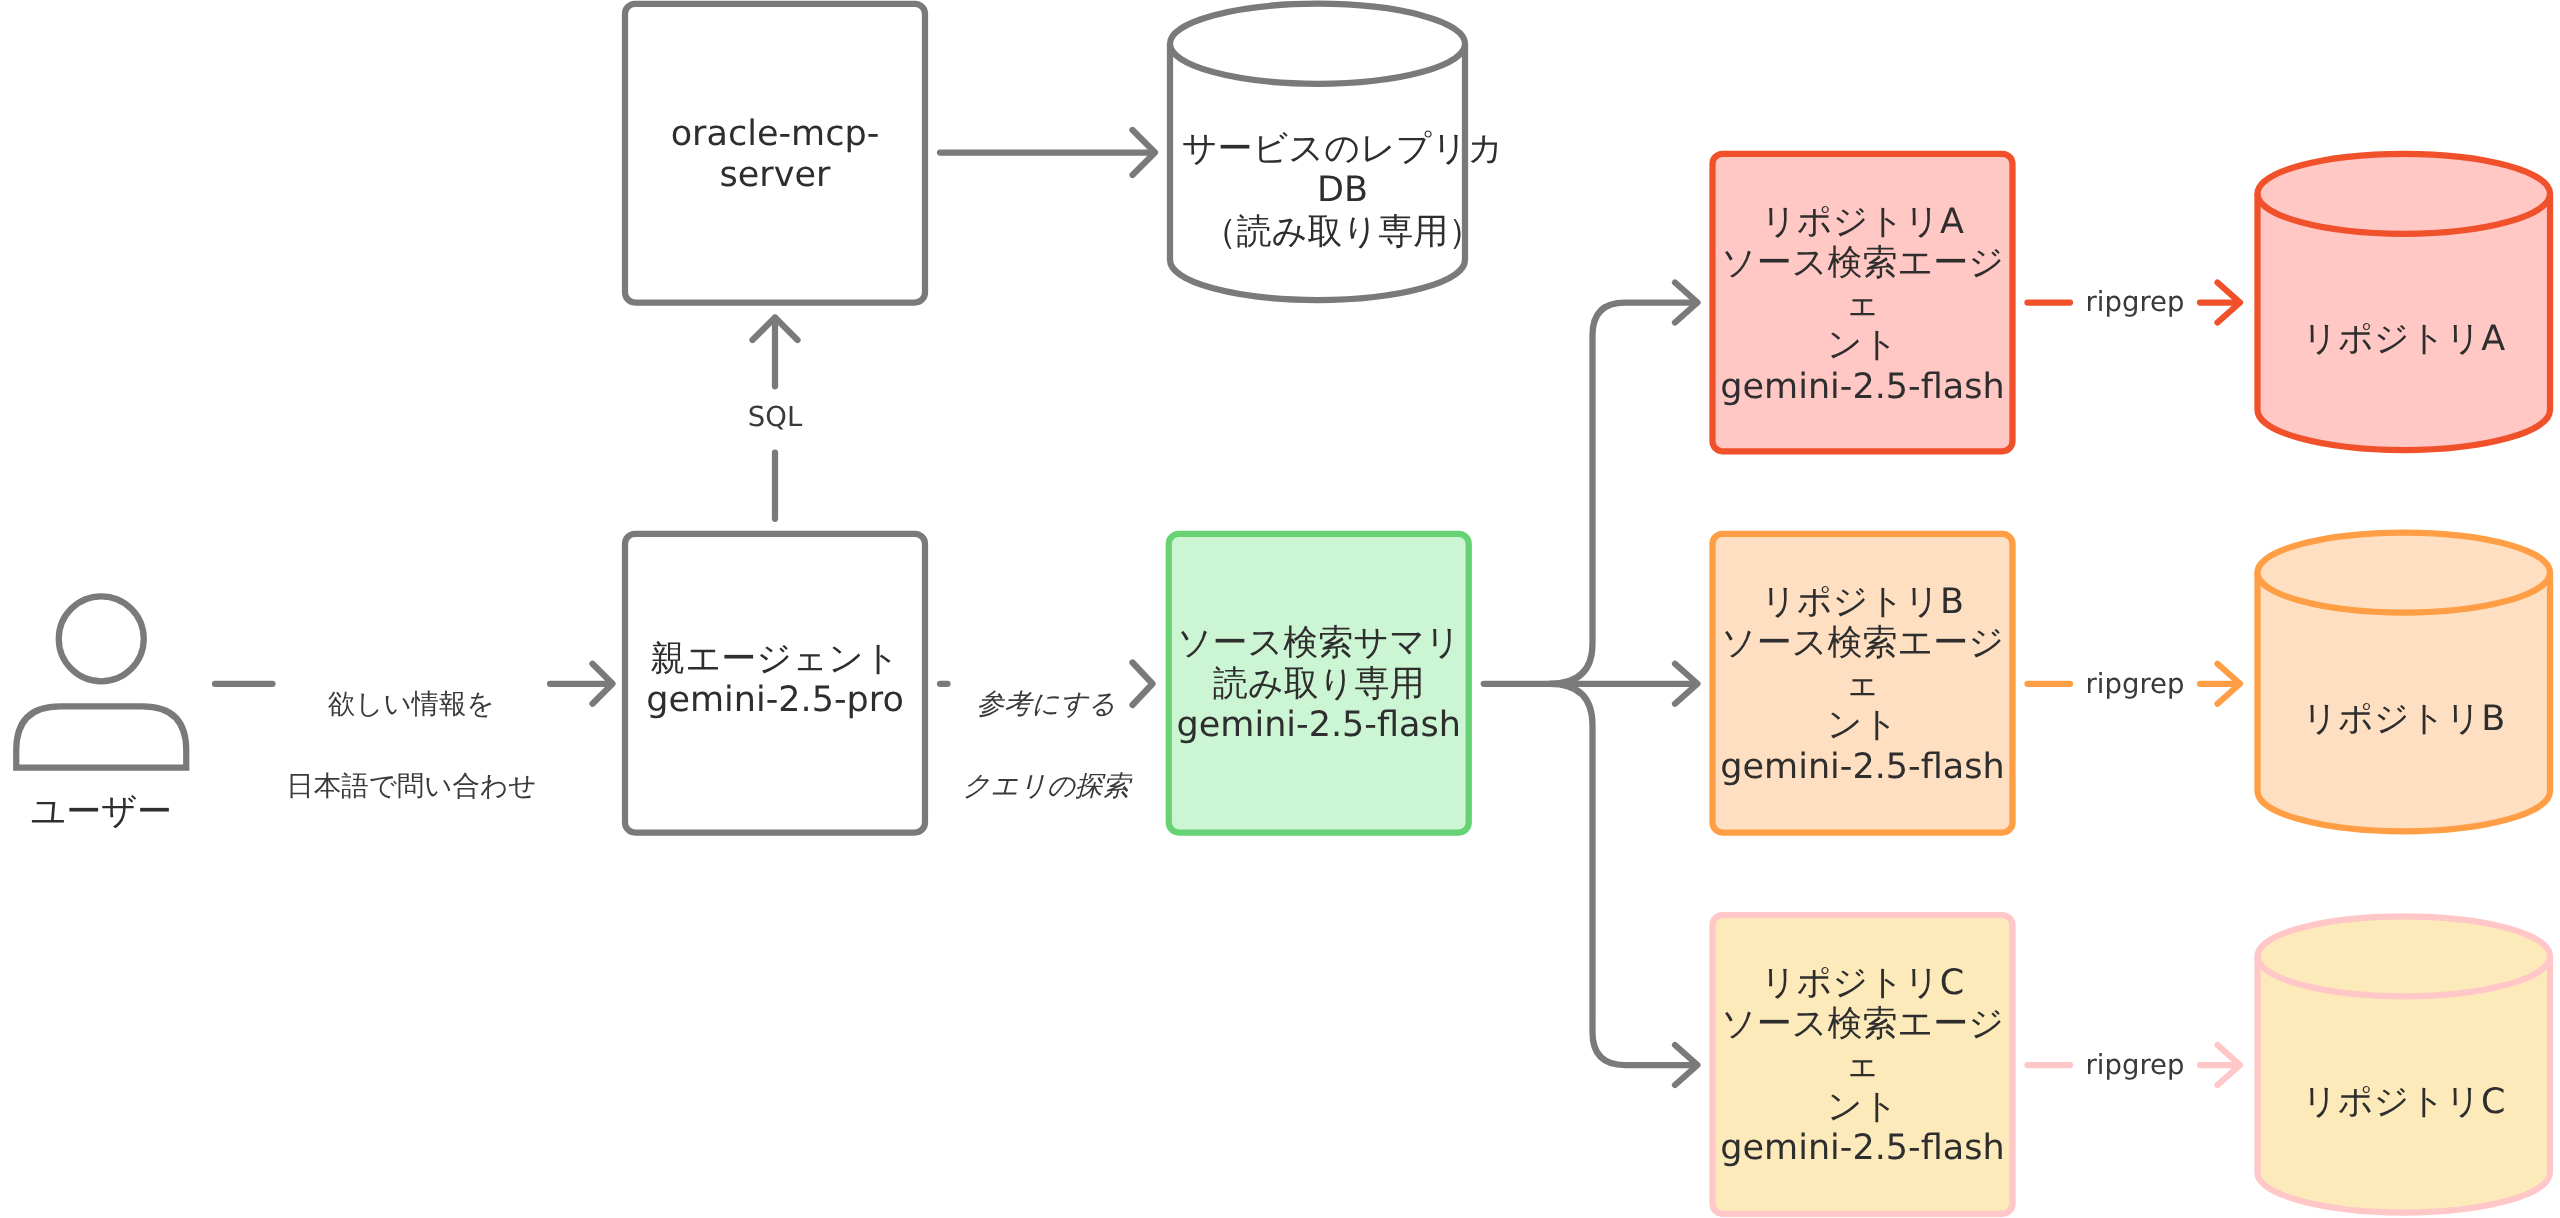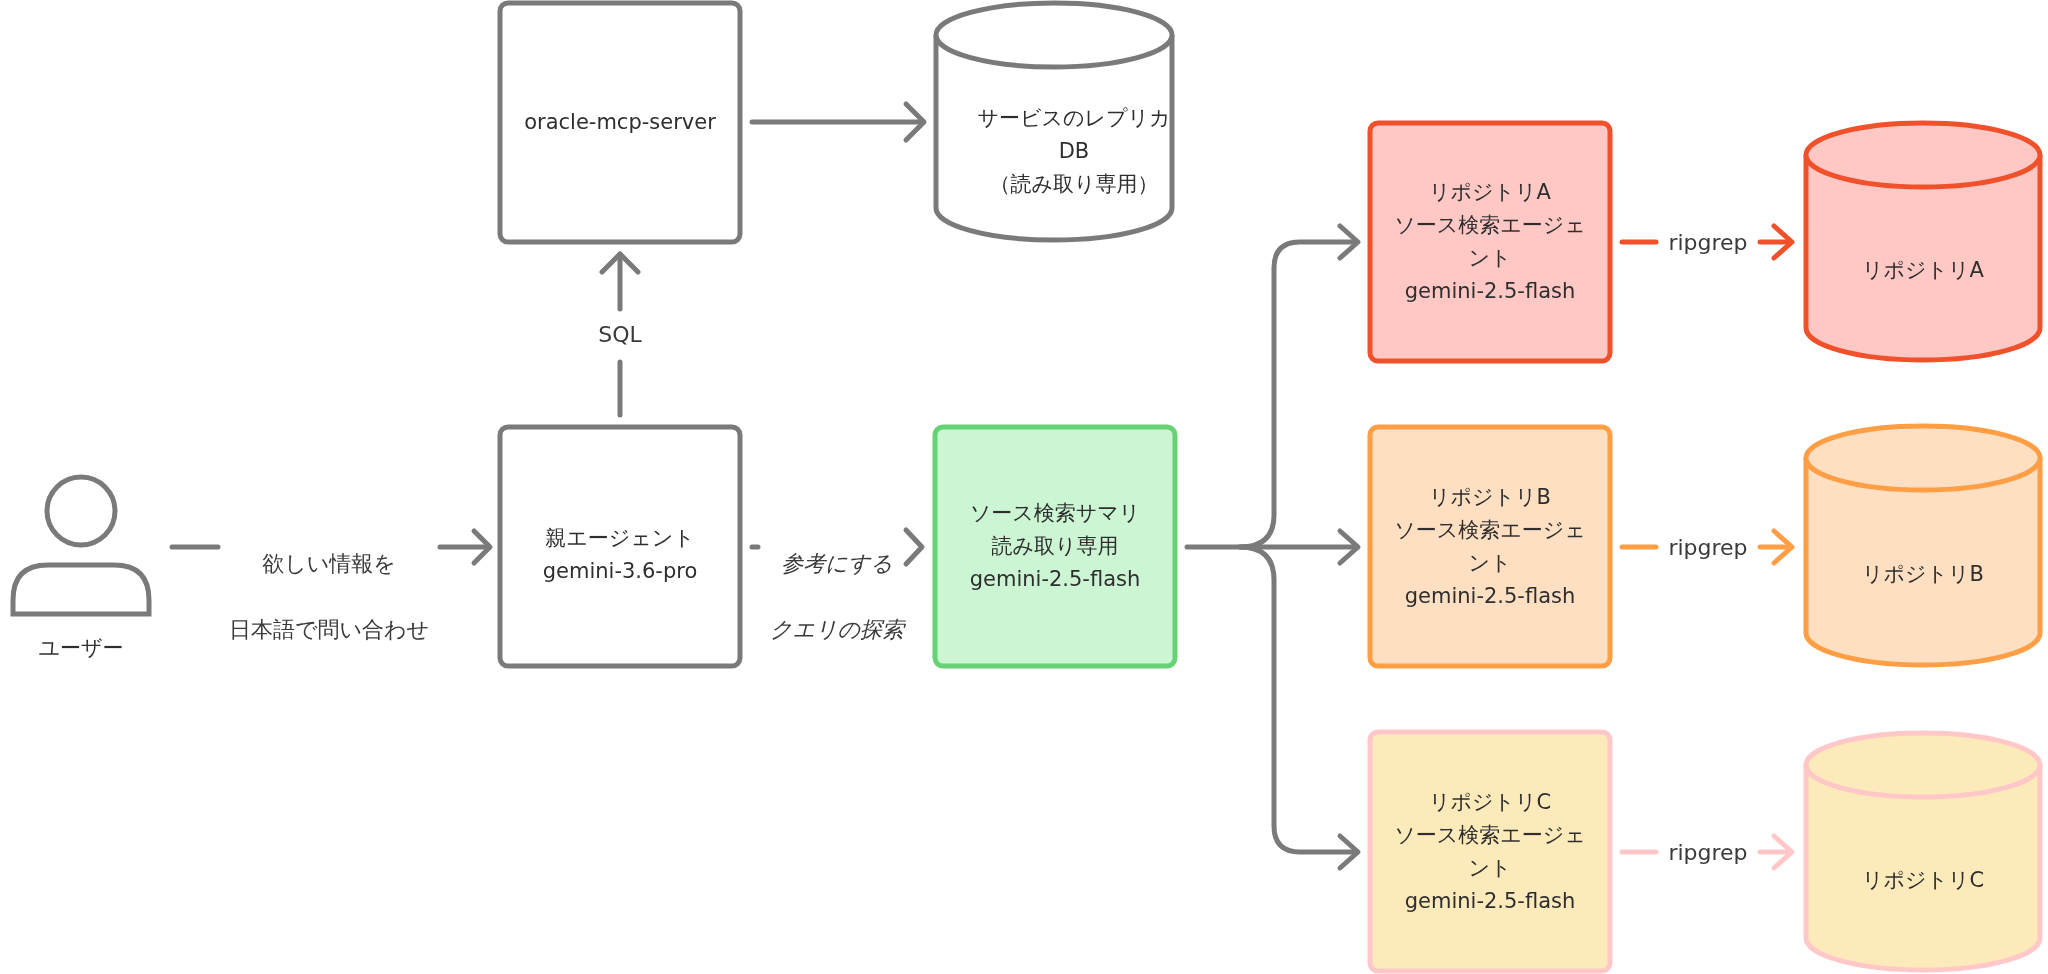--- a/index.html
+++ b/index.html
@@ -1,19 +1,19 @@
 <!DOCTYPE html>
 <html><head>
 <meta charset="utf-8">
 <style>
   html, body { margin: 0; padding: 0; background: #ffffff; }
   body { width: 2048px; height: 974px; overflow: hidden; position: relative;
          font-family: "DejaVu Sans", "Liberation Sans", sans-serif; color: #2b2b2b; }
   svg#canvas { position: absolute; left: 0; top: 0; }
-  .label { position: absolute; text-align: center; font-size: 21px; line-height: 33px;
+  .label { position: absolute; text-align: center; font-size: 28px; line-height: 33px;
            color: #2e2e2e; white-space: pre-line; display: flex; align-items: center;
            justify-content: center; }
   .edge-label { position: absolute; text-align: center; font-size: 22px; line-height: 33px;
                 color: #3a3a3a; background: #ffffff; white-space: pre-line; }
 </style>
 </head>
 <body>
 
 <svg id="canvas" width="2048" height="974" viewBox="0 0 2048 974">
 
@@ -86,23 +86,23 @@
     <path stroke="#ffc7c7" d="M1622 852 L1656 852"></path>
     <path stroke="#ffc7c7" d="M1760 852 L1790 852"></path>
     <path stroke="#ffc7c7" d="M1774 836 L1792 852 L1774 868"></path>
   </g>
 </svg>
 
 <div class="label" style="left:21px; top:631px; width:120px; height:34px;text-align:center;">ユーザー</div>
 
 <div class="label" style="left:505px; top:8px; width:230px; height:229px;">oracle-mcp-server</div>
 
-<div class="label" style="left:505px; top:440px; width:230px; height:229px; flex-direction:column;">
+<div class="label" style="left:505px; top:428px; width:230px; height:229px; flex-direction:column;">
   <span>親エージェント</span>
-  <span>gemini-3.6-pro</span>
+  <span>gemini-2.5-pro</span>
 </div>
 
 <div class="label" style="left:940px; top:66px; width:268px; height:170px; flex-direction:column;">
   <span>サービスのレプリカ</span>
   <span>DB</span>
   <span>（読み取り専用）</span>
 </div>
 
 <div class="label" style="left:940px; top:432px; width:230px; height:229px; flex-direction:column;">
   <span>ソース検索サマリ</span>

